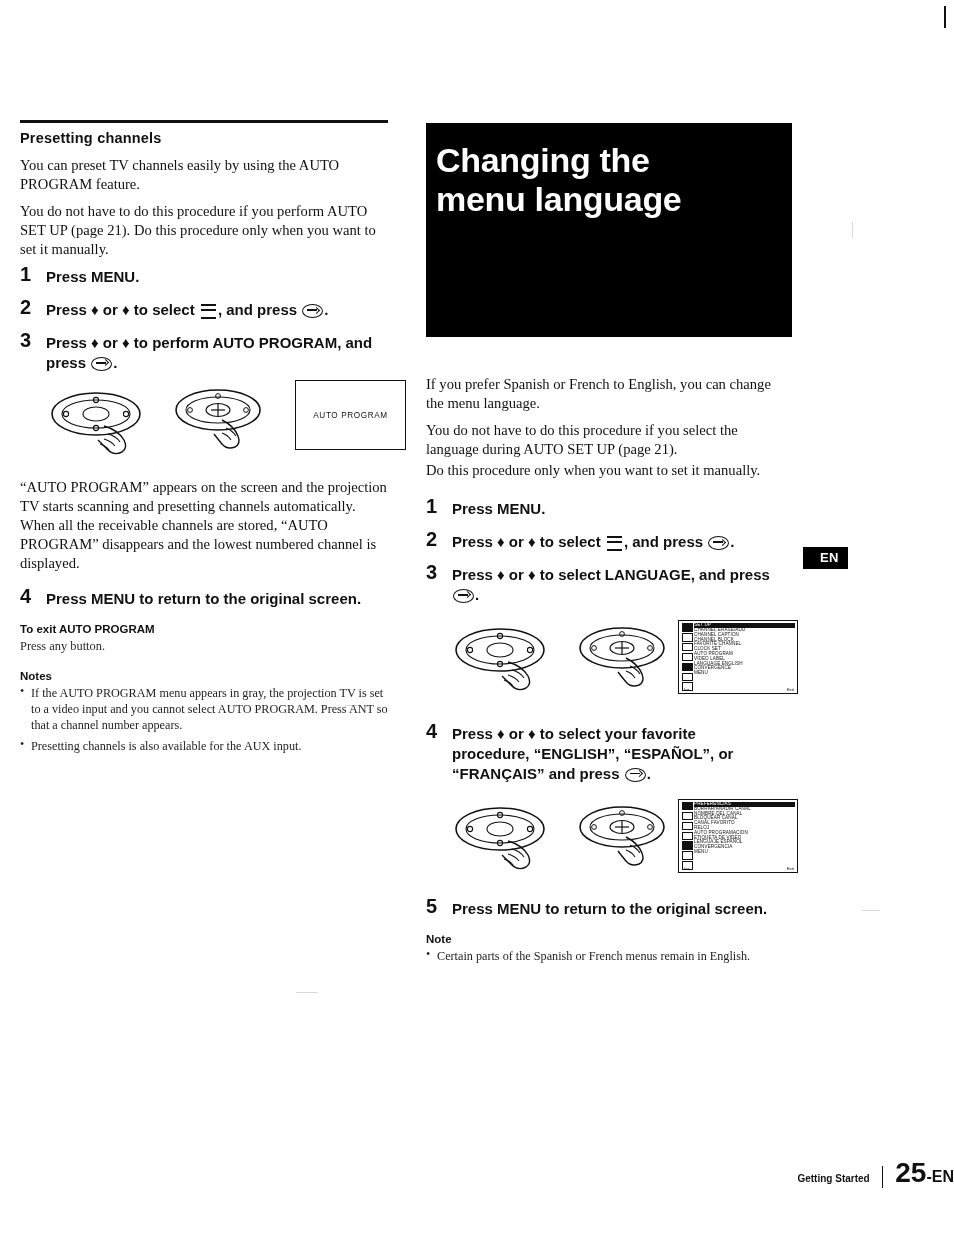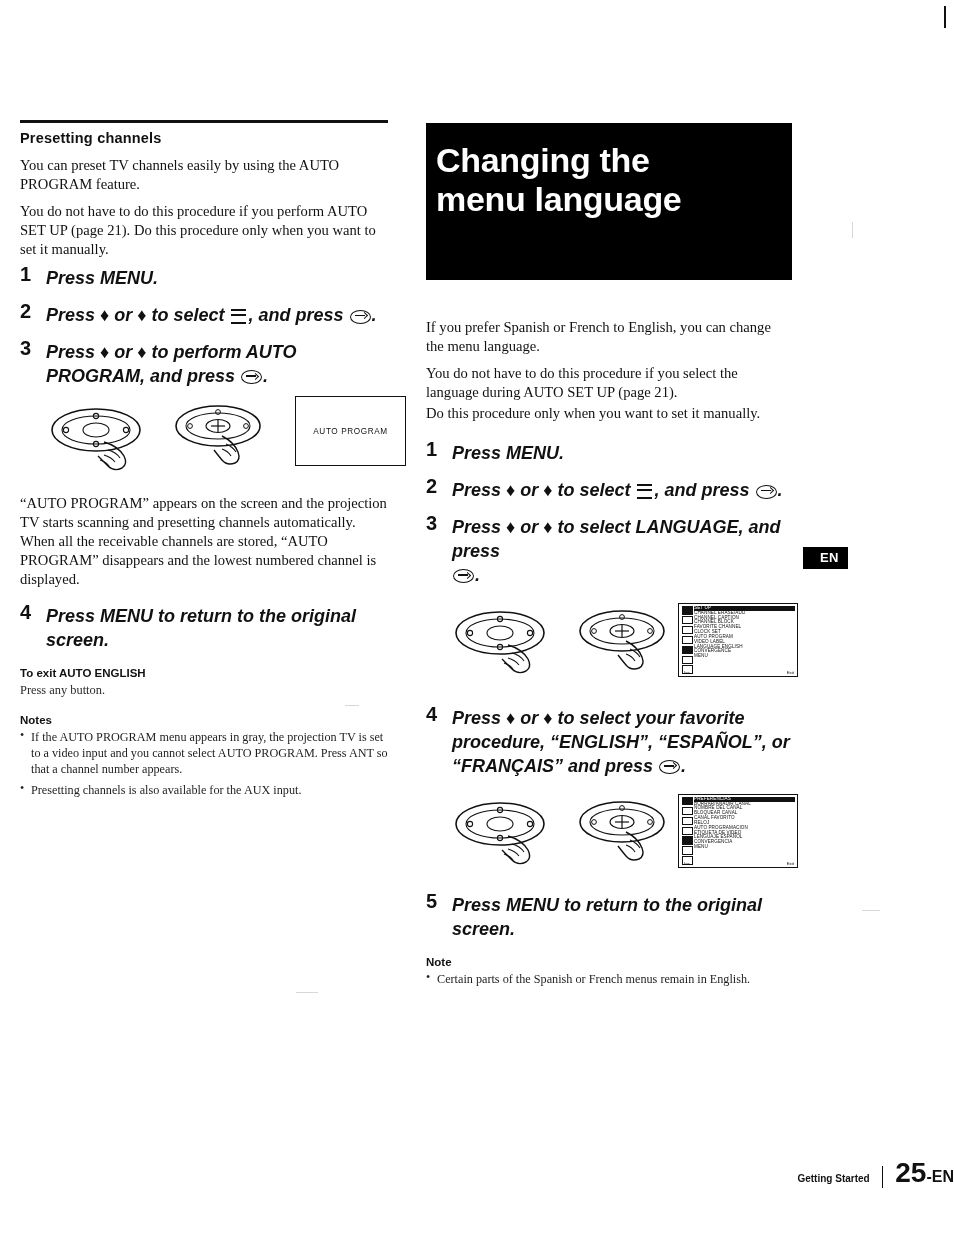--- a/index.html
+++ b/index.html
@@ -30,21 +30,21 @@
 
   
   .step{position:relative;margin:0 0 13px 0;padding-left:26px;}
   .step .num{
     position:absolute;left:0;top:-3px;
     font-family:"Liberation Sans", sans-serif;
     font-weight:bold;font-size:20px;line-height:1;
   }
   .step .txt{
     font-family:"Liberation Sans", sans-serif;
-    font-weight:bold;font-size:18px;line-height:1.33;font-style:italic;
+    font-weight:bold;font-size:15px;line-height:1.33;
   }
 
   
   .ico-enter{
     display:inline-block;width:19px;height:12px;border:1.3px solid #111;border-radius:50%;
     position:relative;vertical-align:middle;margin:0 1px;
   }
   .ico-enter:before{
     content:"";position:absolute;left:4px;top:4px;width:10px;height:1.4px;background:#111;
   }
@@ -83,21 +83,21 @@
   ul.notes{margin:2px 0 0 0;padding:0;list-style:none;}
   ul.notes li{
     position:relative;padding-left:11px;font-size:12.2px;line-height:1.32;margin-bottom:5px;
     color:#1e1e1e;
   }
   ul.notes li:before{content:"\2022";position:absolute;left:0;top:-1px;font-size:12px;}
 
   
   .col-right{position:absolute;left:426px;top:123px;width:400px;}
   .black-title{
-    width:366px;height:157px;background:#000;color:#fff;
+    width:366px;height:214px;background:#000;color:#fff;
     padding:18px 16px 0 10px;box-sizing:border-box;
   }
   .black-title h1{
     font-family:"Liberation Sans",sans-serif;
     font-weight:bold;font-size:34px;line-height:1.14;margin:0;letter-spacing:-.3px;
   }
   .en-tab{
     position:absolute;right:-22px;top:424px;
     background:#000;color:#fff;font-family:"Liberation Sans",sans-serif;
     font-weight:bold;font-size:13px;padding:3px 9px 4px 17px;letter-spacing:.5px;
@@ -220,21 +220,21 @@
       </div>
     </div>
 
     <p class="para-after">“AUTO PROGRAM” appears on the screen and the projection TV starts scanning and presetting channels automatically. When all the receivable channels are stored, “AUTO PROGRAM” disappears and the lowest numbered channel is displayed.</p>
 
     <div class="step" style="margin-top:16px;">
       <span class="num">4</span>
       <span class="txt">Press MENU to return to the original screen.</span>
     </div>
 
-    <h3 class="sub">To exit AUTO ENGLISH</h3>
+    <h3 class="sub">To exit AUTO PROGRAM</h3>
     <p class="tiny">Press any button.</p>
 
     <h3 class="sub" style="margin-top:16px;">Notes</h3>
     <ul class="notes">
       <li>If the AUTO PROGRAM menu appears in gray, the projection TV is set to a video input and you cannot select AUTO PROGRAM. Press ANT so that a channel number appears.</li>
       <li>Presetting channels is also available for the AUX input.</li>
     </ul>
   </div>
 
   <div class="col-right">

